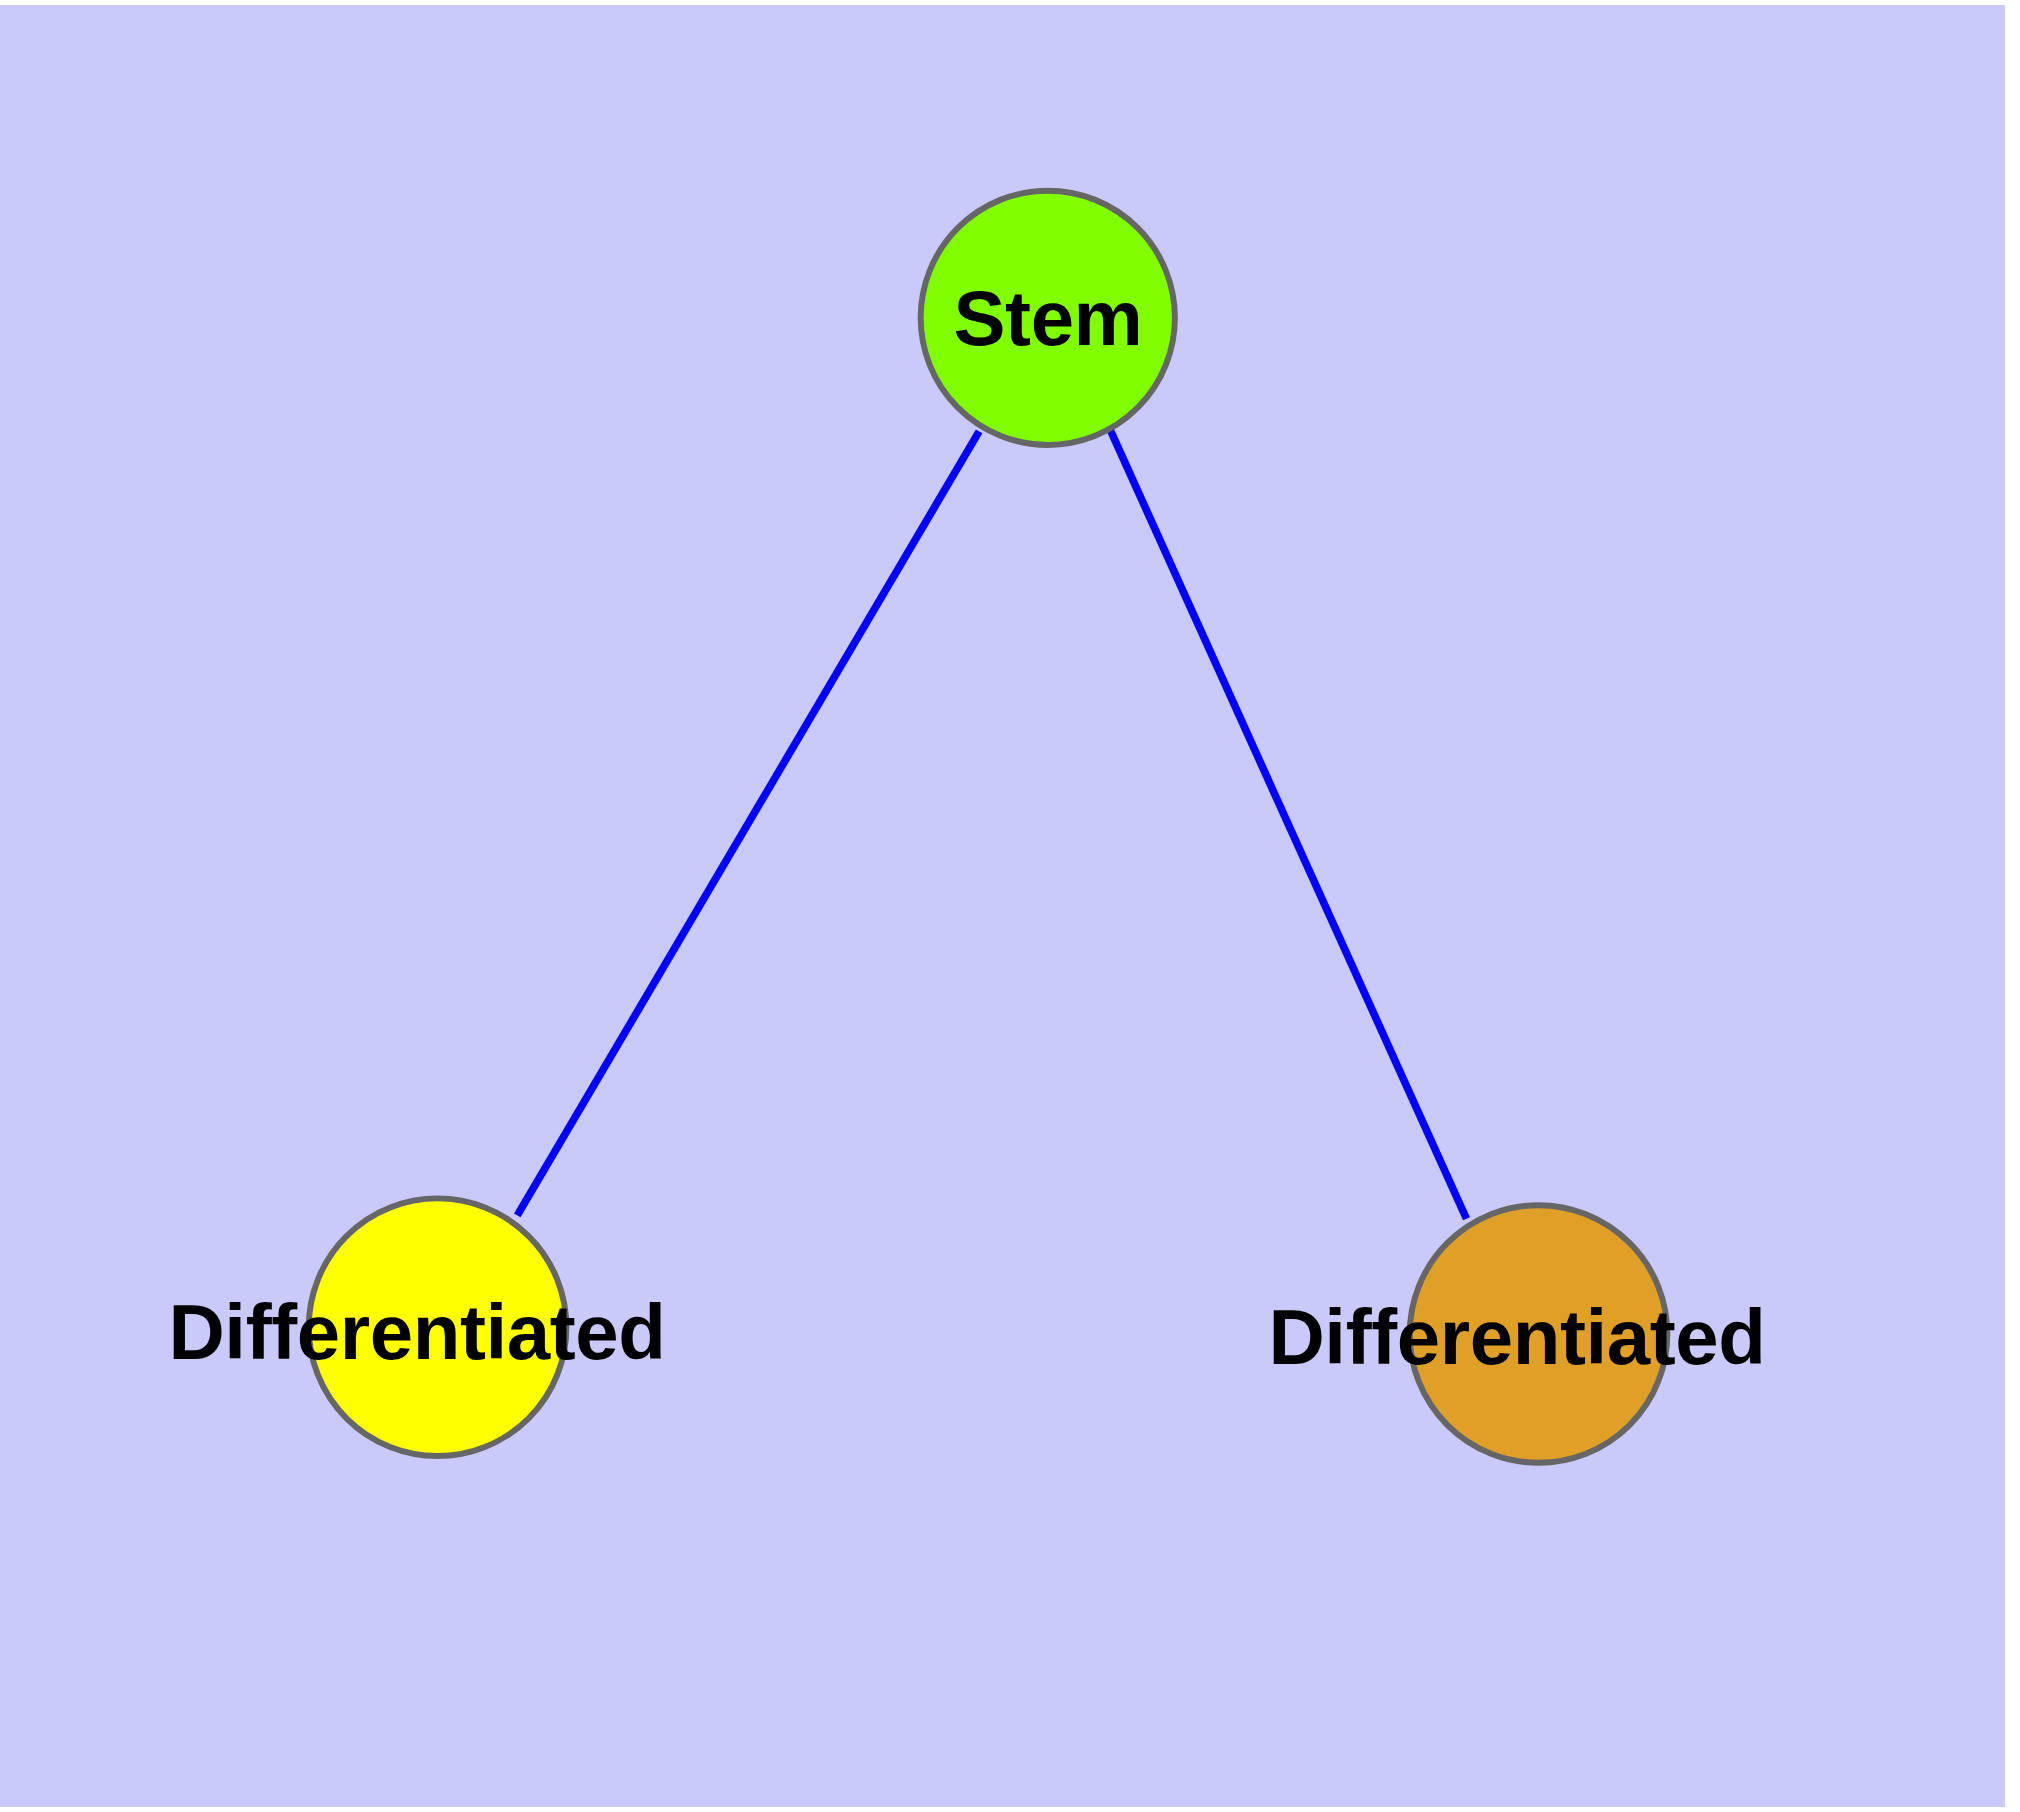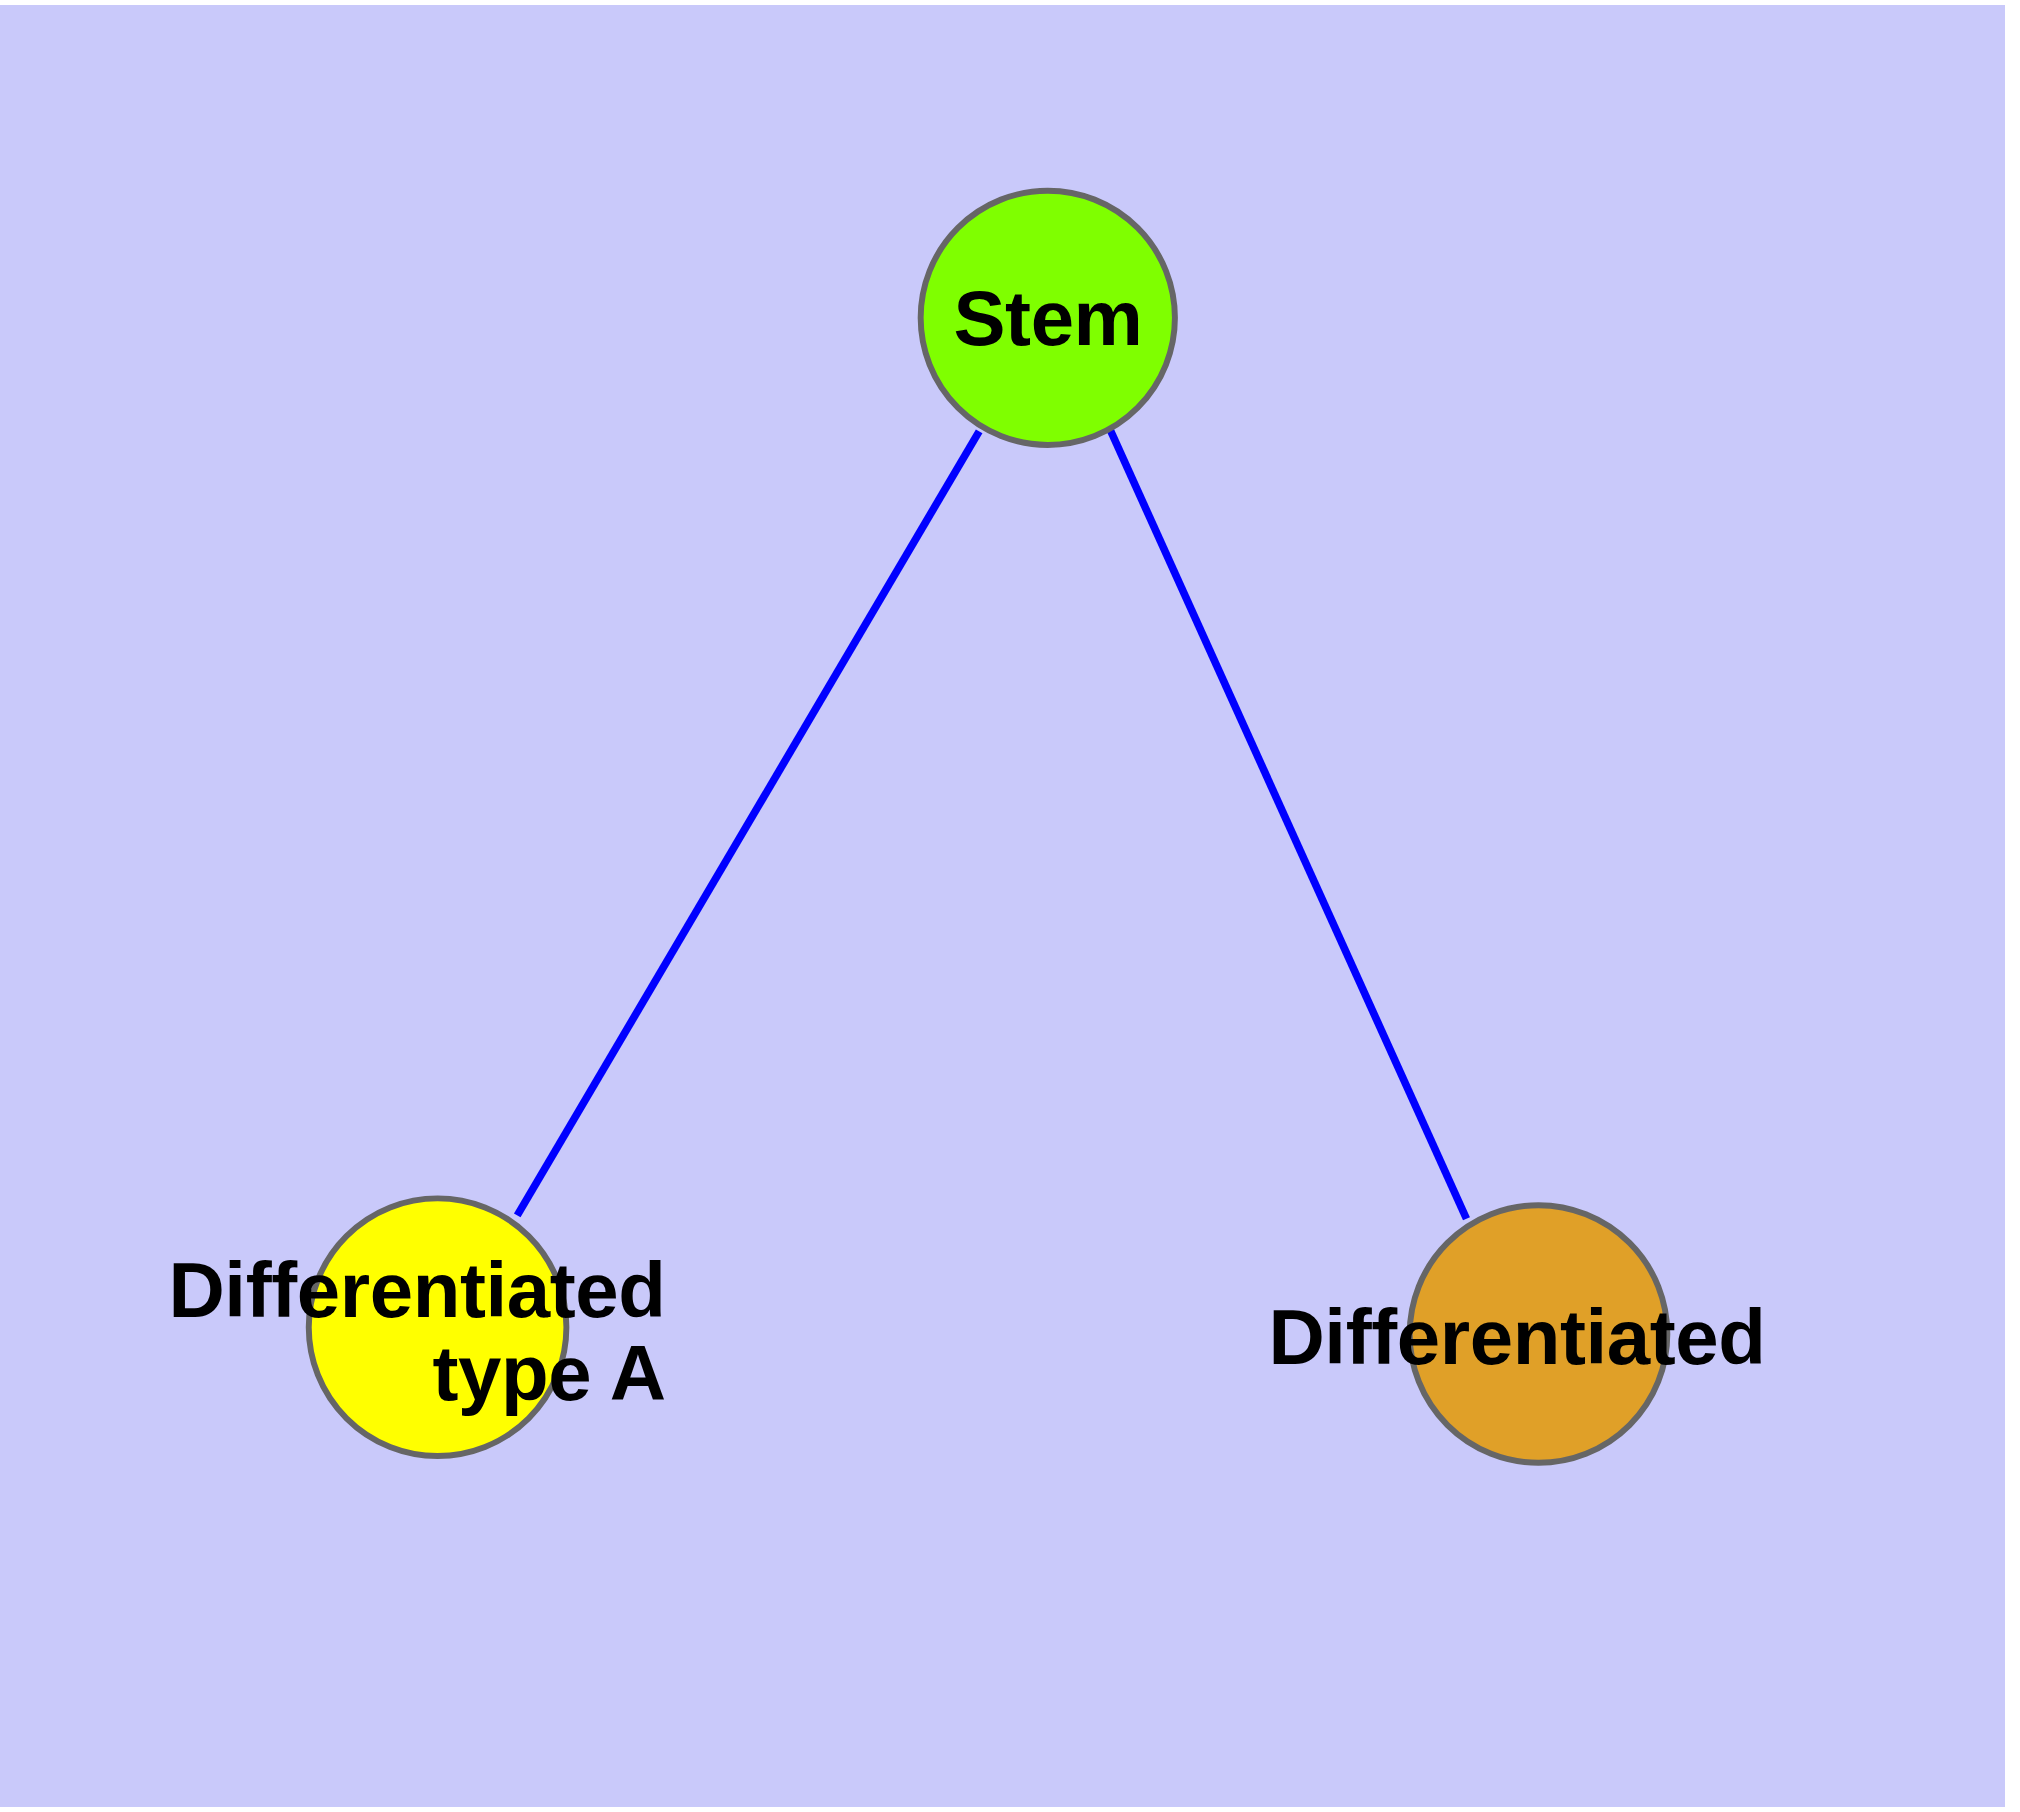--- a/index.html
+++ b/index.html
@@ -37,21 +37,21 @@
     stroke-width: 9;
     stroke-linecap: butt;
     fill: none;
   }
   .node-circle {
     stroke: #666666;
     stroke-width: 7;
   }
   .node-label {
     position: absolute;
-    text-align: right;
+    text-align: left;
     color: #000000;
     font-weight: bold;
     line-height: 1.06;
     white-space: nowrap;
     pointer-events: none;
     letter-spacing: -0.4px;
   }
   #label-stem {
     font-size: 78px;
     left: 1048px;
@@ -88,20 +88,19 @@
       <circle class="node-circle" cx="1815" cy="1574" r="152" fill="#e0a028"></circle>
     </g>
   </svg>
 
   <div class="node-label" id="label-stem">
     <div>Stem</div>
   </div>
 
   <div class="node-label" id="label-type-a">
     <div>Differentiated</div>
-    <div>type A</div>
   </div>
 
   <div class="node-label" id="label-type-b">
     <div>Differentiated</div>
   </div>
 </div>
 
 
 </body></html>

